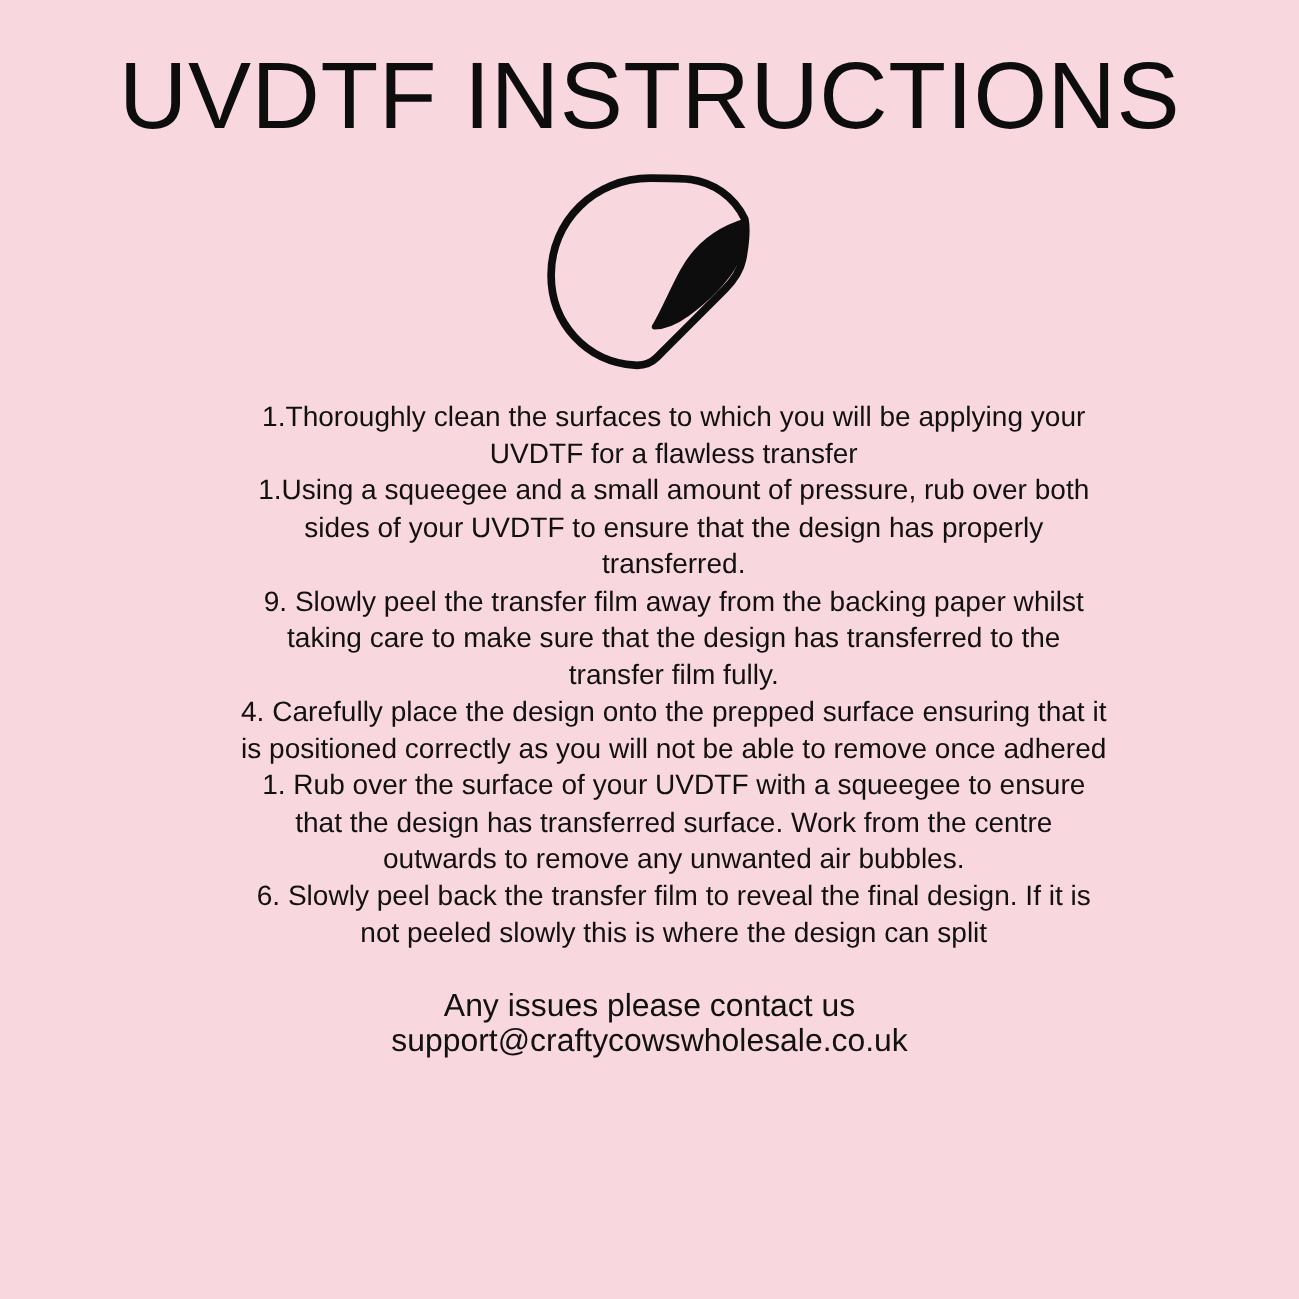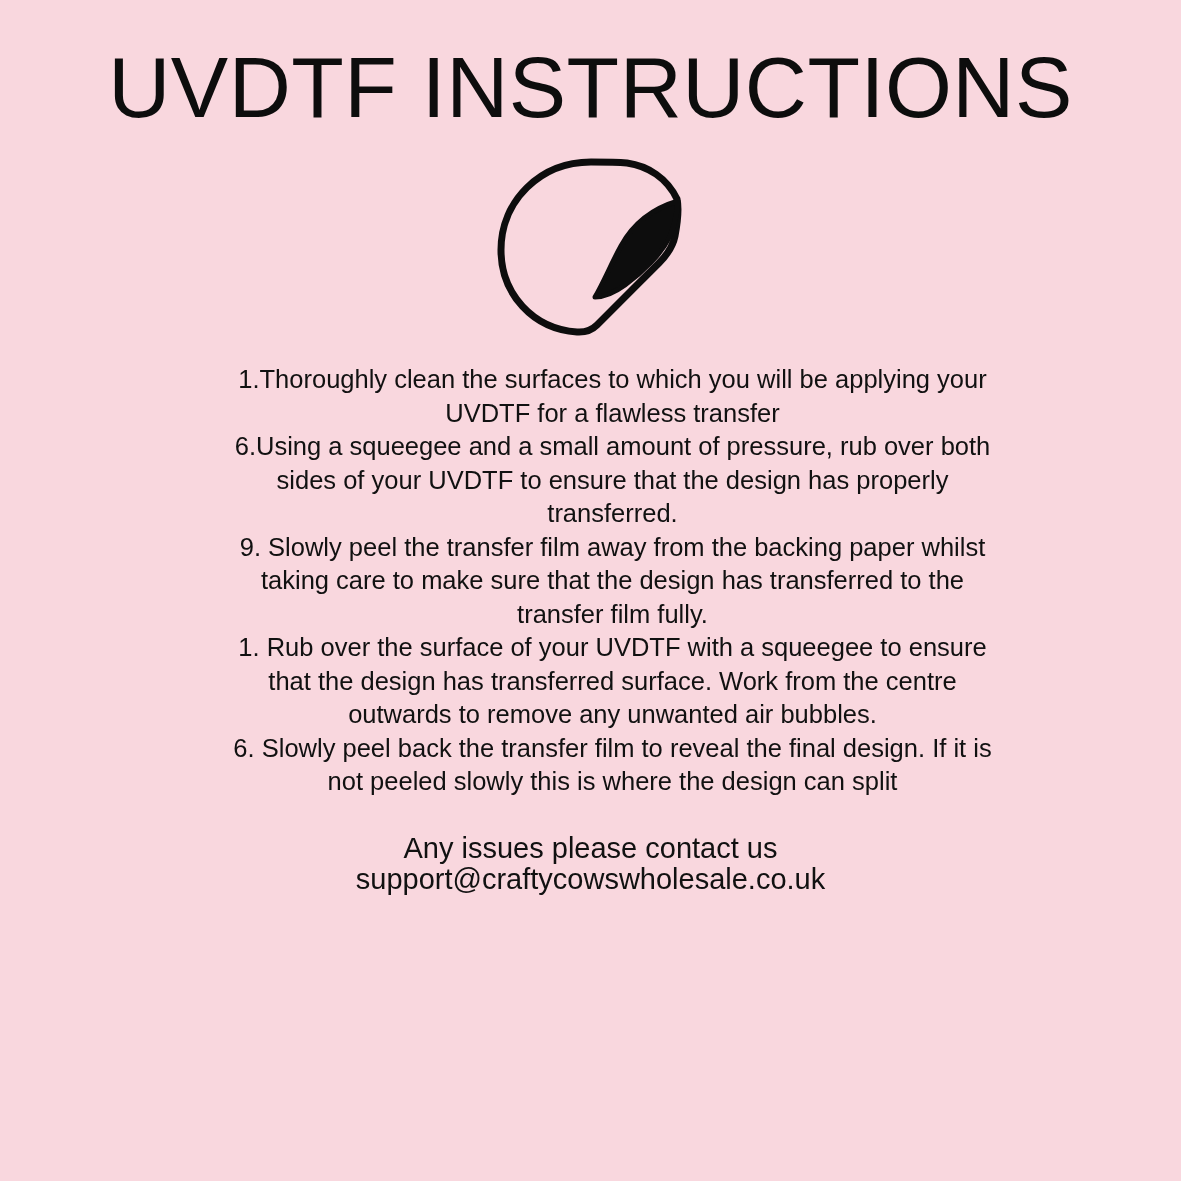--- a/index.html
+++ b/index.html
@@ -79,22 +79,23 @@
 
   <div class="sticker-wrap">
     <svg width="200" height="185" viewBox="0 0 200 185">
       <path d="M100 8 C49 8 10 47 10 96 C10 140 42 175 86 178 C94 178.5 101 176 106 171 C120 157 150 127 168 109 C176 101 182 92 184 82 C187 66 188 54 186 45 C176 24 157 12 136 9 C125 8 112 8 100 8 Z" fill="none" stroke="#0d0d0d" stroke-width="7"></path>
       <path d="M187 47 C186 58 184 72 178 84 C170 100 152 118 134 131 C123 139 112 143 104 143 C112 130 120 110 130 92 C141 72 160 55 187 47 Z" fill="#0d0d0d" stroke="#0d0d0d" stroke-width="5" stroke-linejoin="round"></path>
     </svg>
   </div>
 
   <div class="steps">
     <span class="step">1.Thoroughly clean the surfaces to which you will be applying your UVDTF for a flawless transfer</span>
-    <span class="step">6.Using a squeegee and a small amount of pressure, rub over both sides of your UVDTF to ensure that the design has properly transferred.</span>
+    <span class="step">1.Using a squeegee and a small amount of pressure, rub over both sides of your UVDTF to ensure that the design has properly transferred.</span>
     <span class="step">9. Slowly peel the transfer film away from the backing paper whilst taking care to make sure that the design has transferred to the transfer film fully.</span>
+    <span class="step">4. Carefully place the design onto the prepped surface ensuring that it is positioned correctly as you will not be able to remove once adhered</span>
     <span class="step">1. Rub over the surface of your UVDTF with a squeegee to ensure that the design has transferred surface. Work from the centre outwards to remove any unwanted air bubbles.</span>
     <span class="step">6. Slowly peel back the transfer film to reveal the final design. If it is not peeled slowly this is where the design can split</span>
   </div>
 
   <div class="contact">
     <div>Any issues please contact us</div>
     <div>support@craftycowswholesale.co.uk</div>
   </div>
 
 

